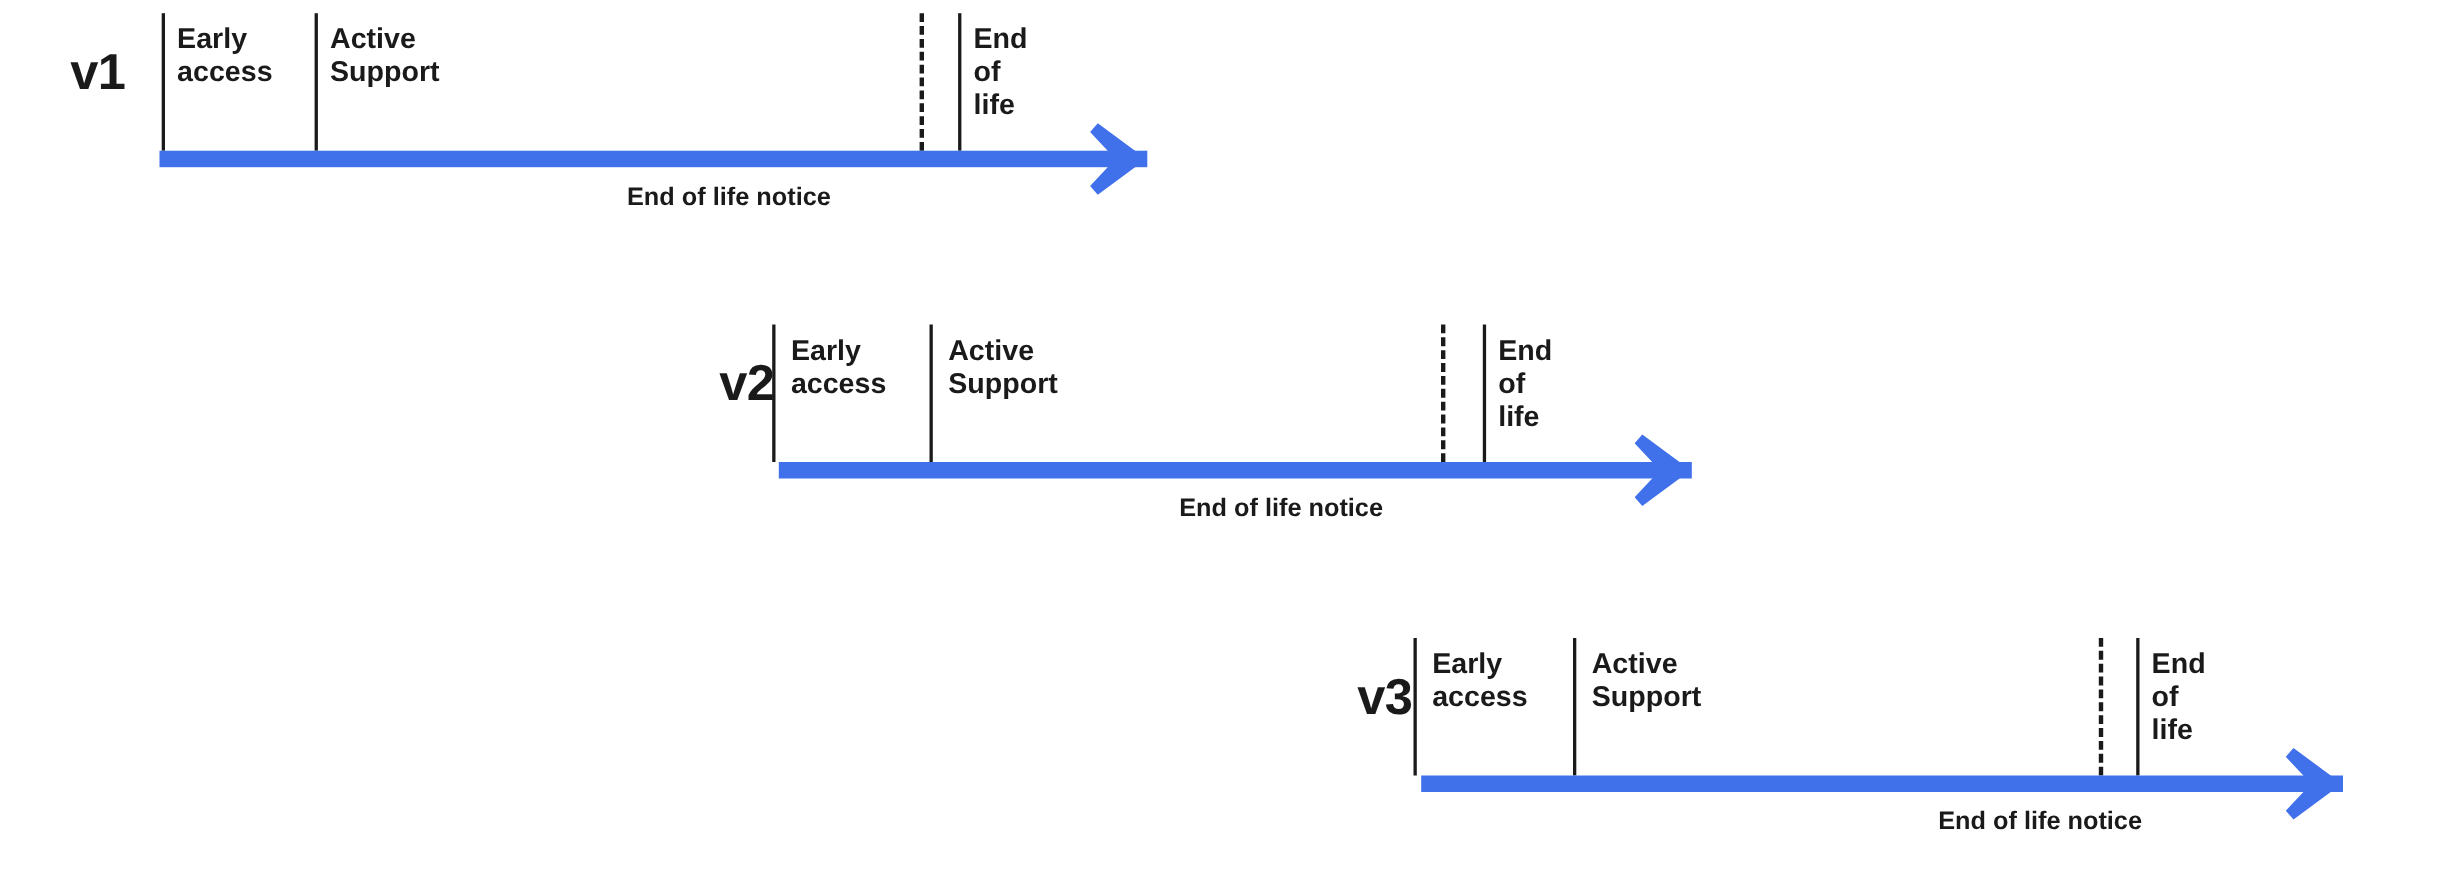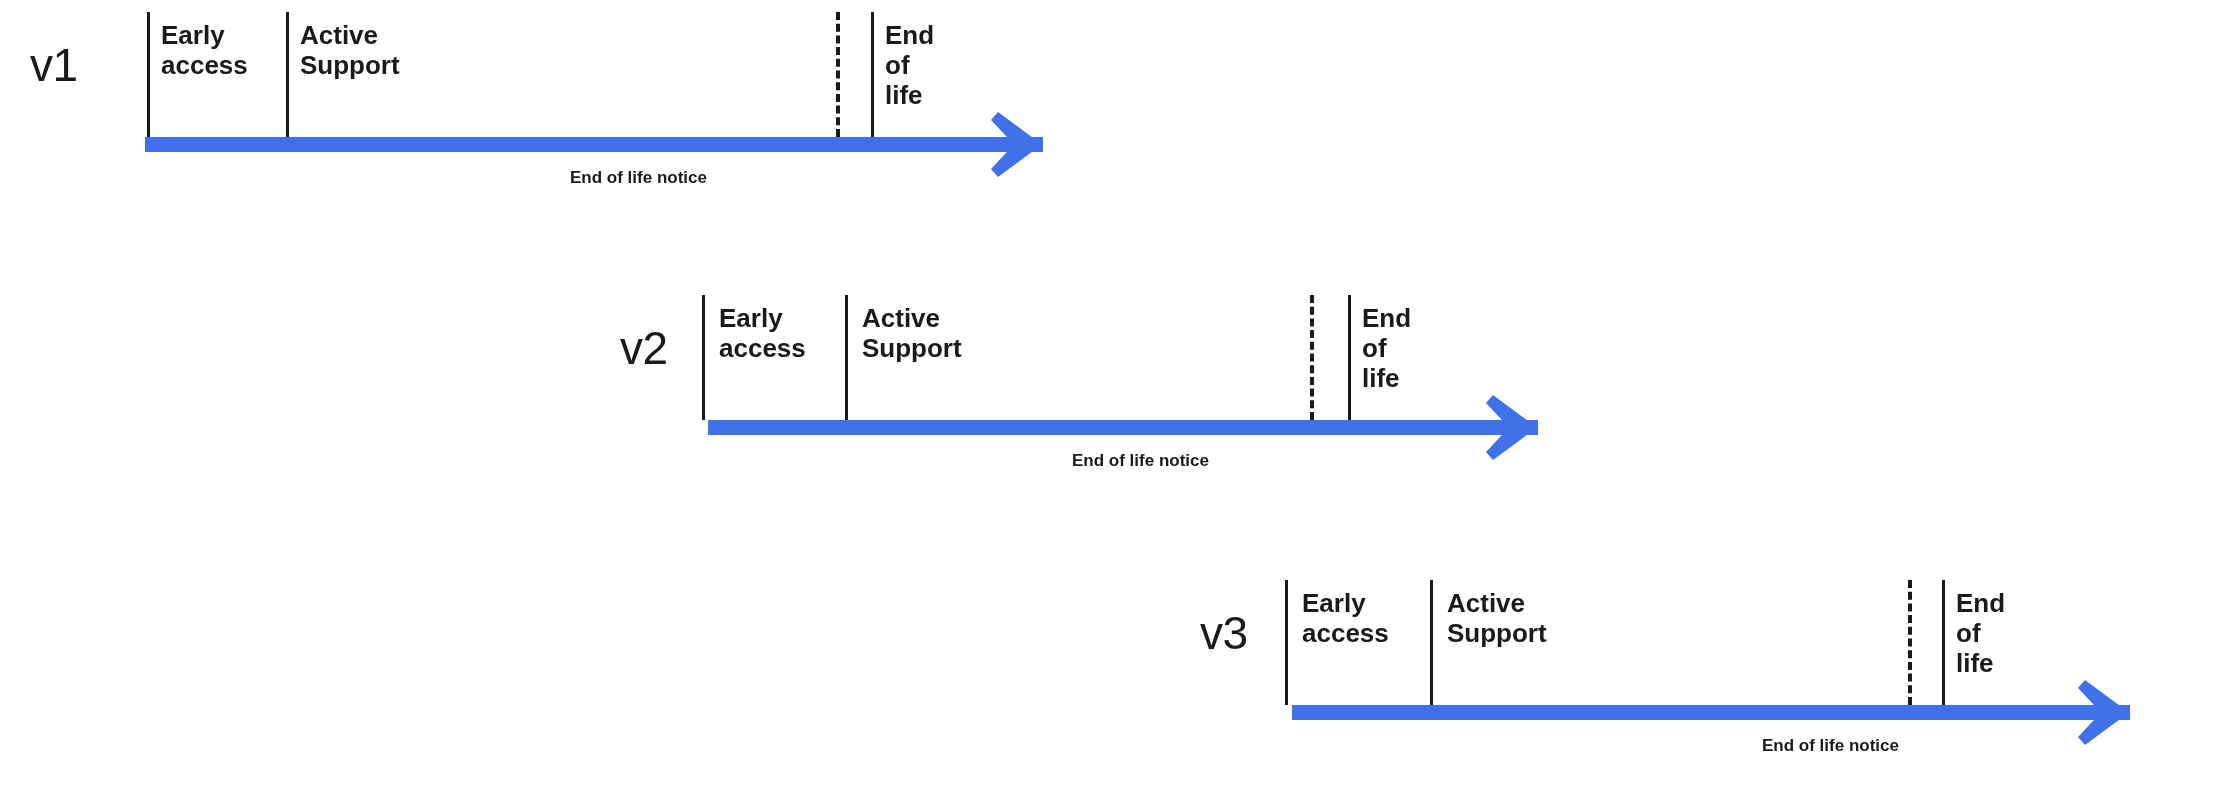--- a/index.html
+++ b/index.html
@@ -27,23 +27,23 @@
     position: absolute;
     height: 230px;
   }
 
   
   .version-label {
     position: absolute;
     left: 0;
     top: 30px;
     width: 84px;
-    text-align: left;
+    text-align: right;
     font-size: 46px;
-    font-weight: 400;
+    font-weight: 700;
     line-height: 1;
     letter-spacing: -0.5px;
     color: #1a1a1a;
     white-space: nowrap;
   }
 
   
   .lifeline {
     position: absolute;
     height: 15px;
@@ -90,21 +90,21 @@
     font-weight: 700;
     line-height: 30px;
     color: #1a1a1a;
     white-space: pre-line;
   }
 
   
   .notice-label {
     position: absolute;
     top: 151px;
-    font-size: 17px;
+    font-size: 23px;
     font-weight: 700;
     line-height: 30px;
     color: #1a1a1a;
     white-space: nowrap;
   }
 </style>
 </head>
 <body>
 
 <div id="diagram">

